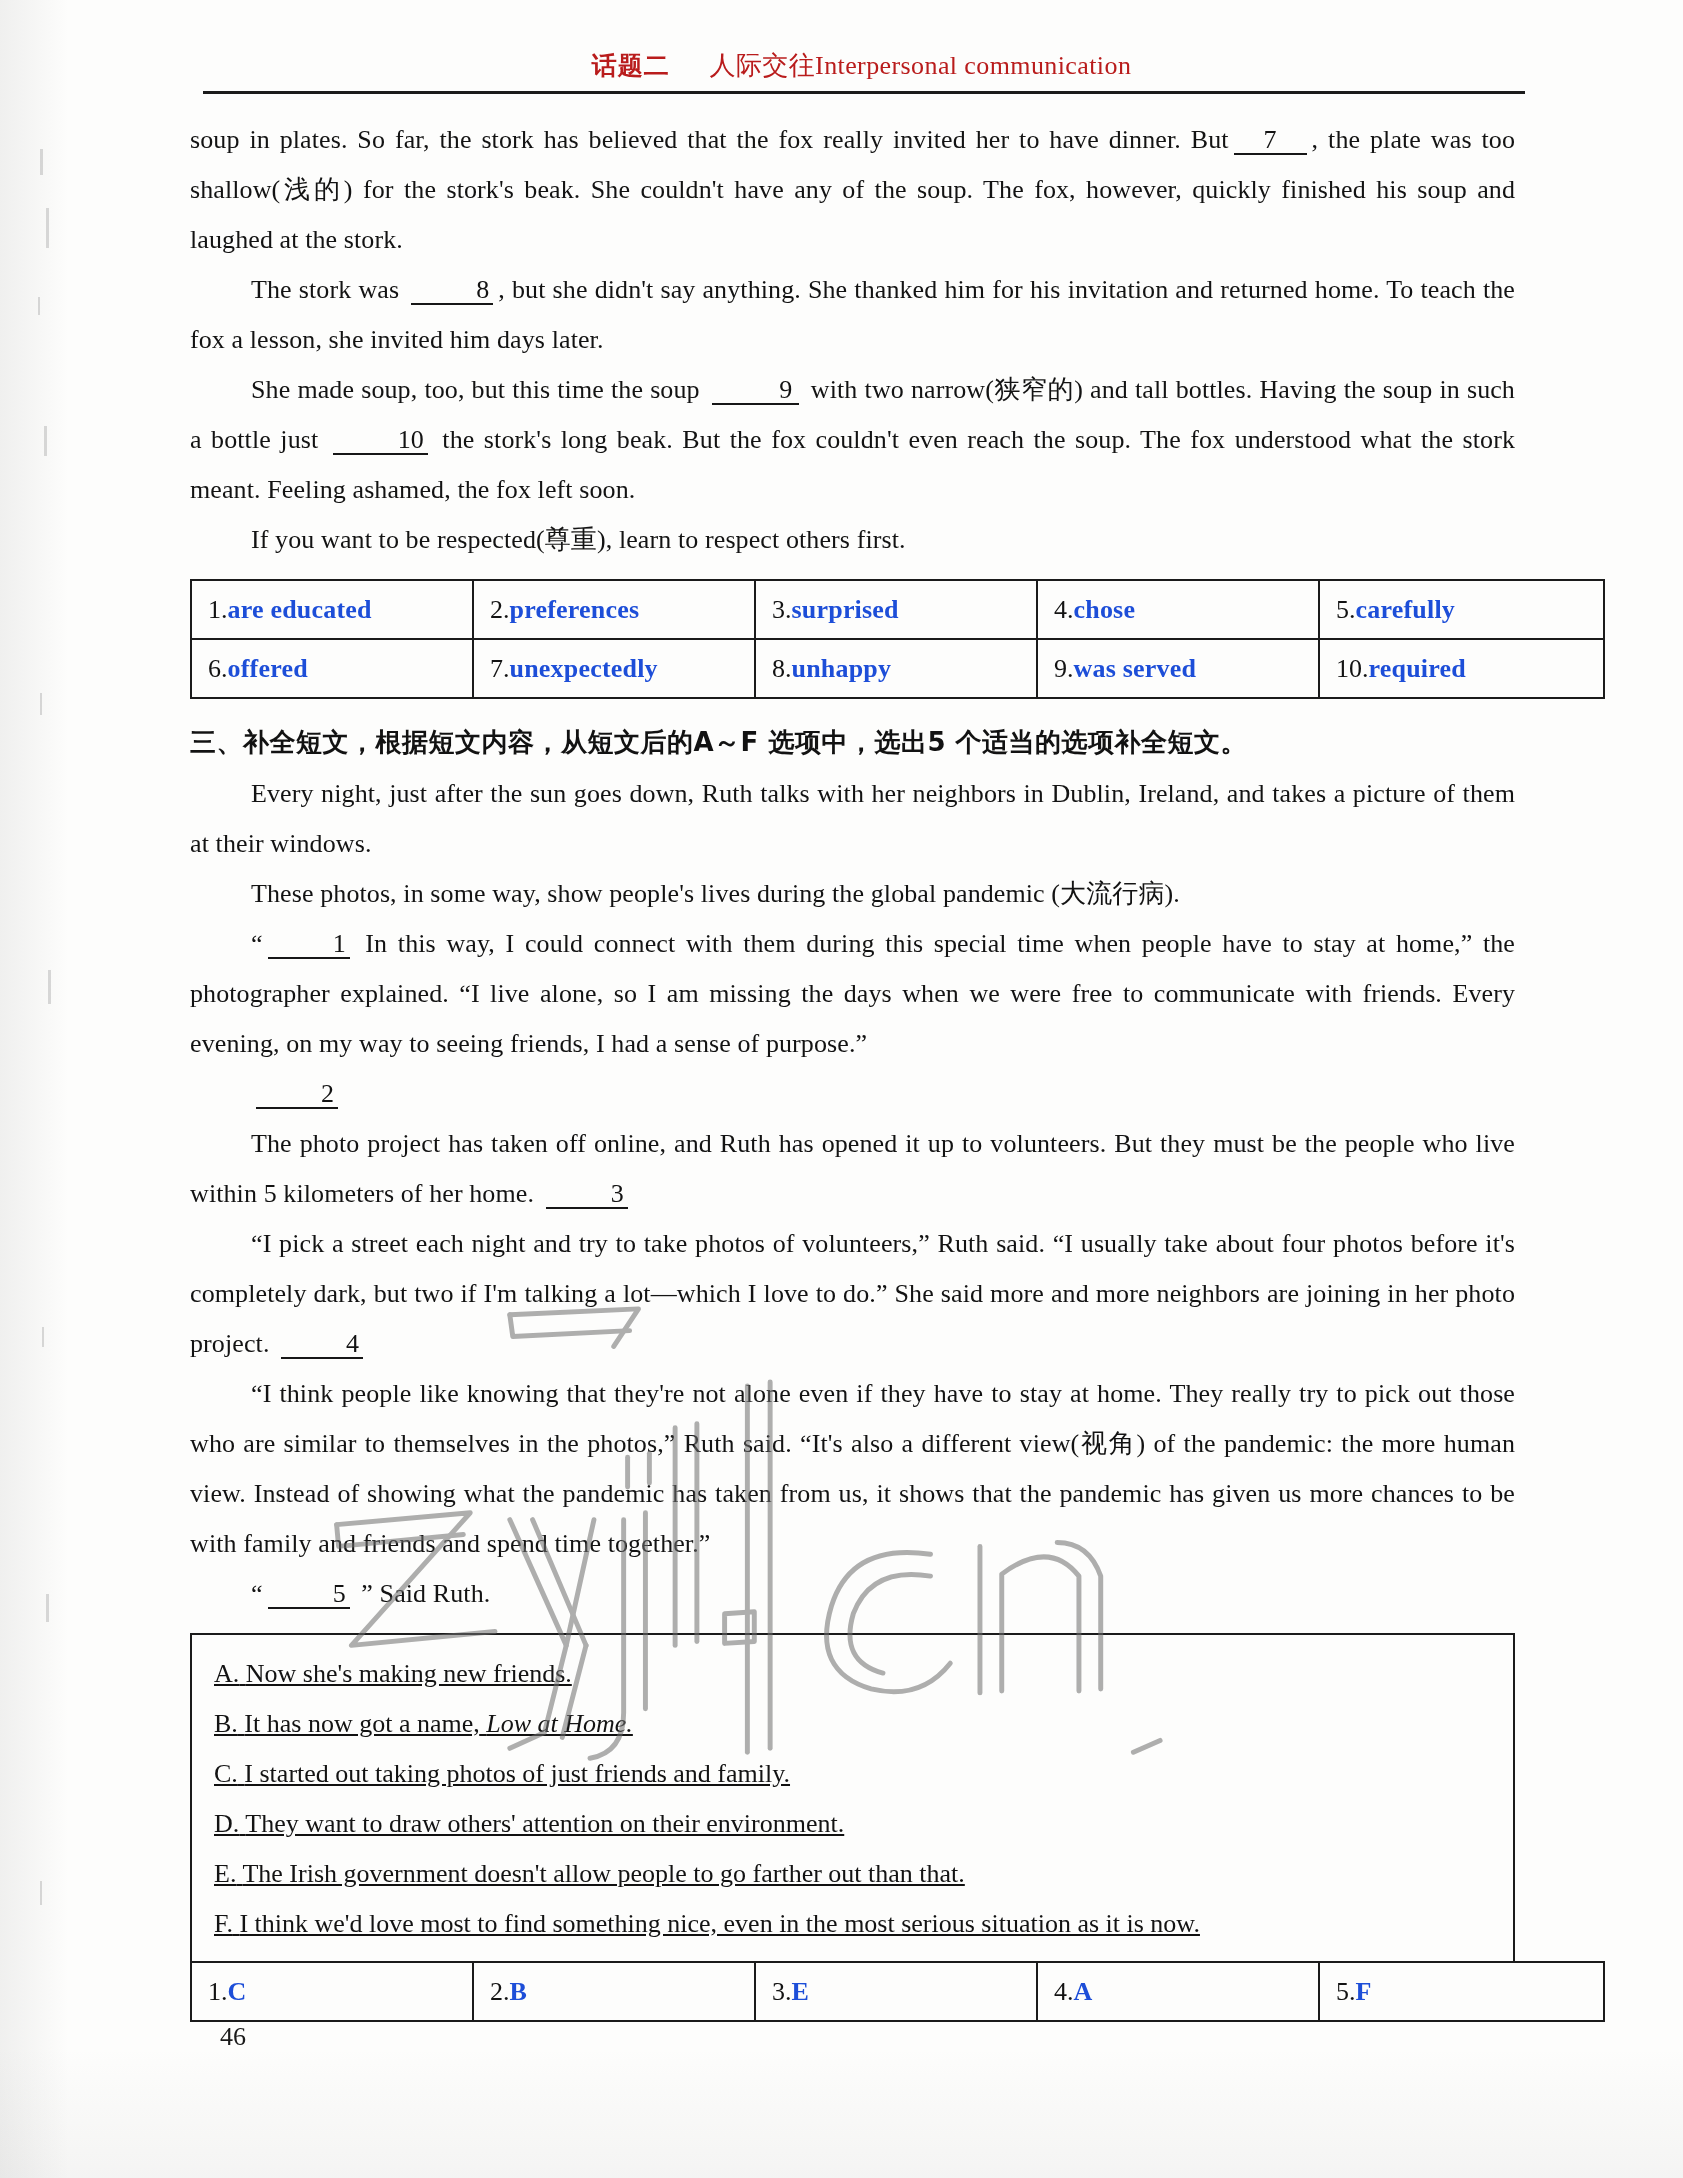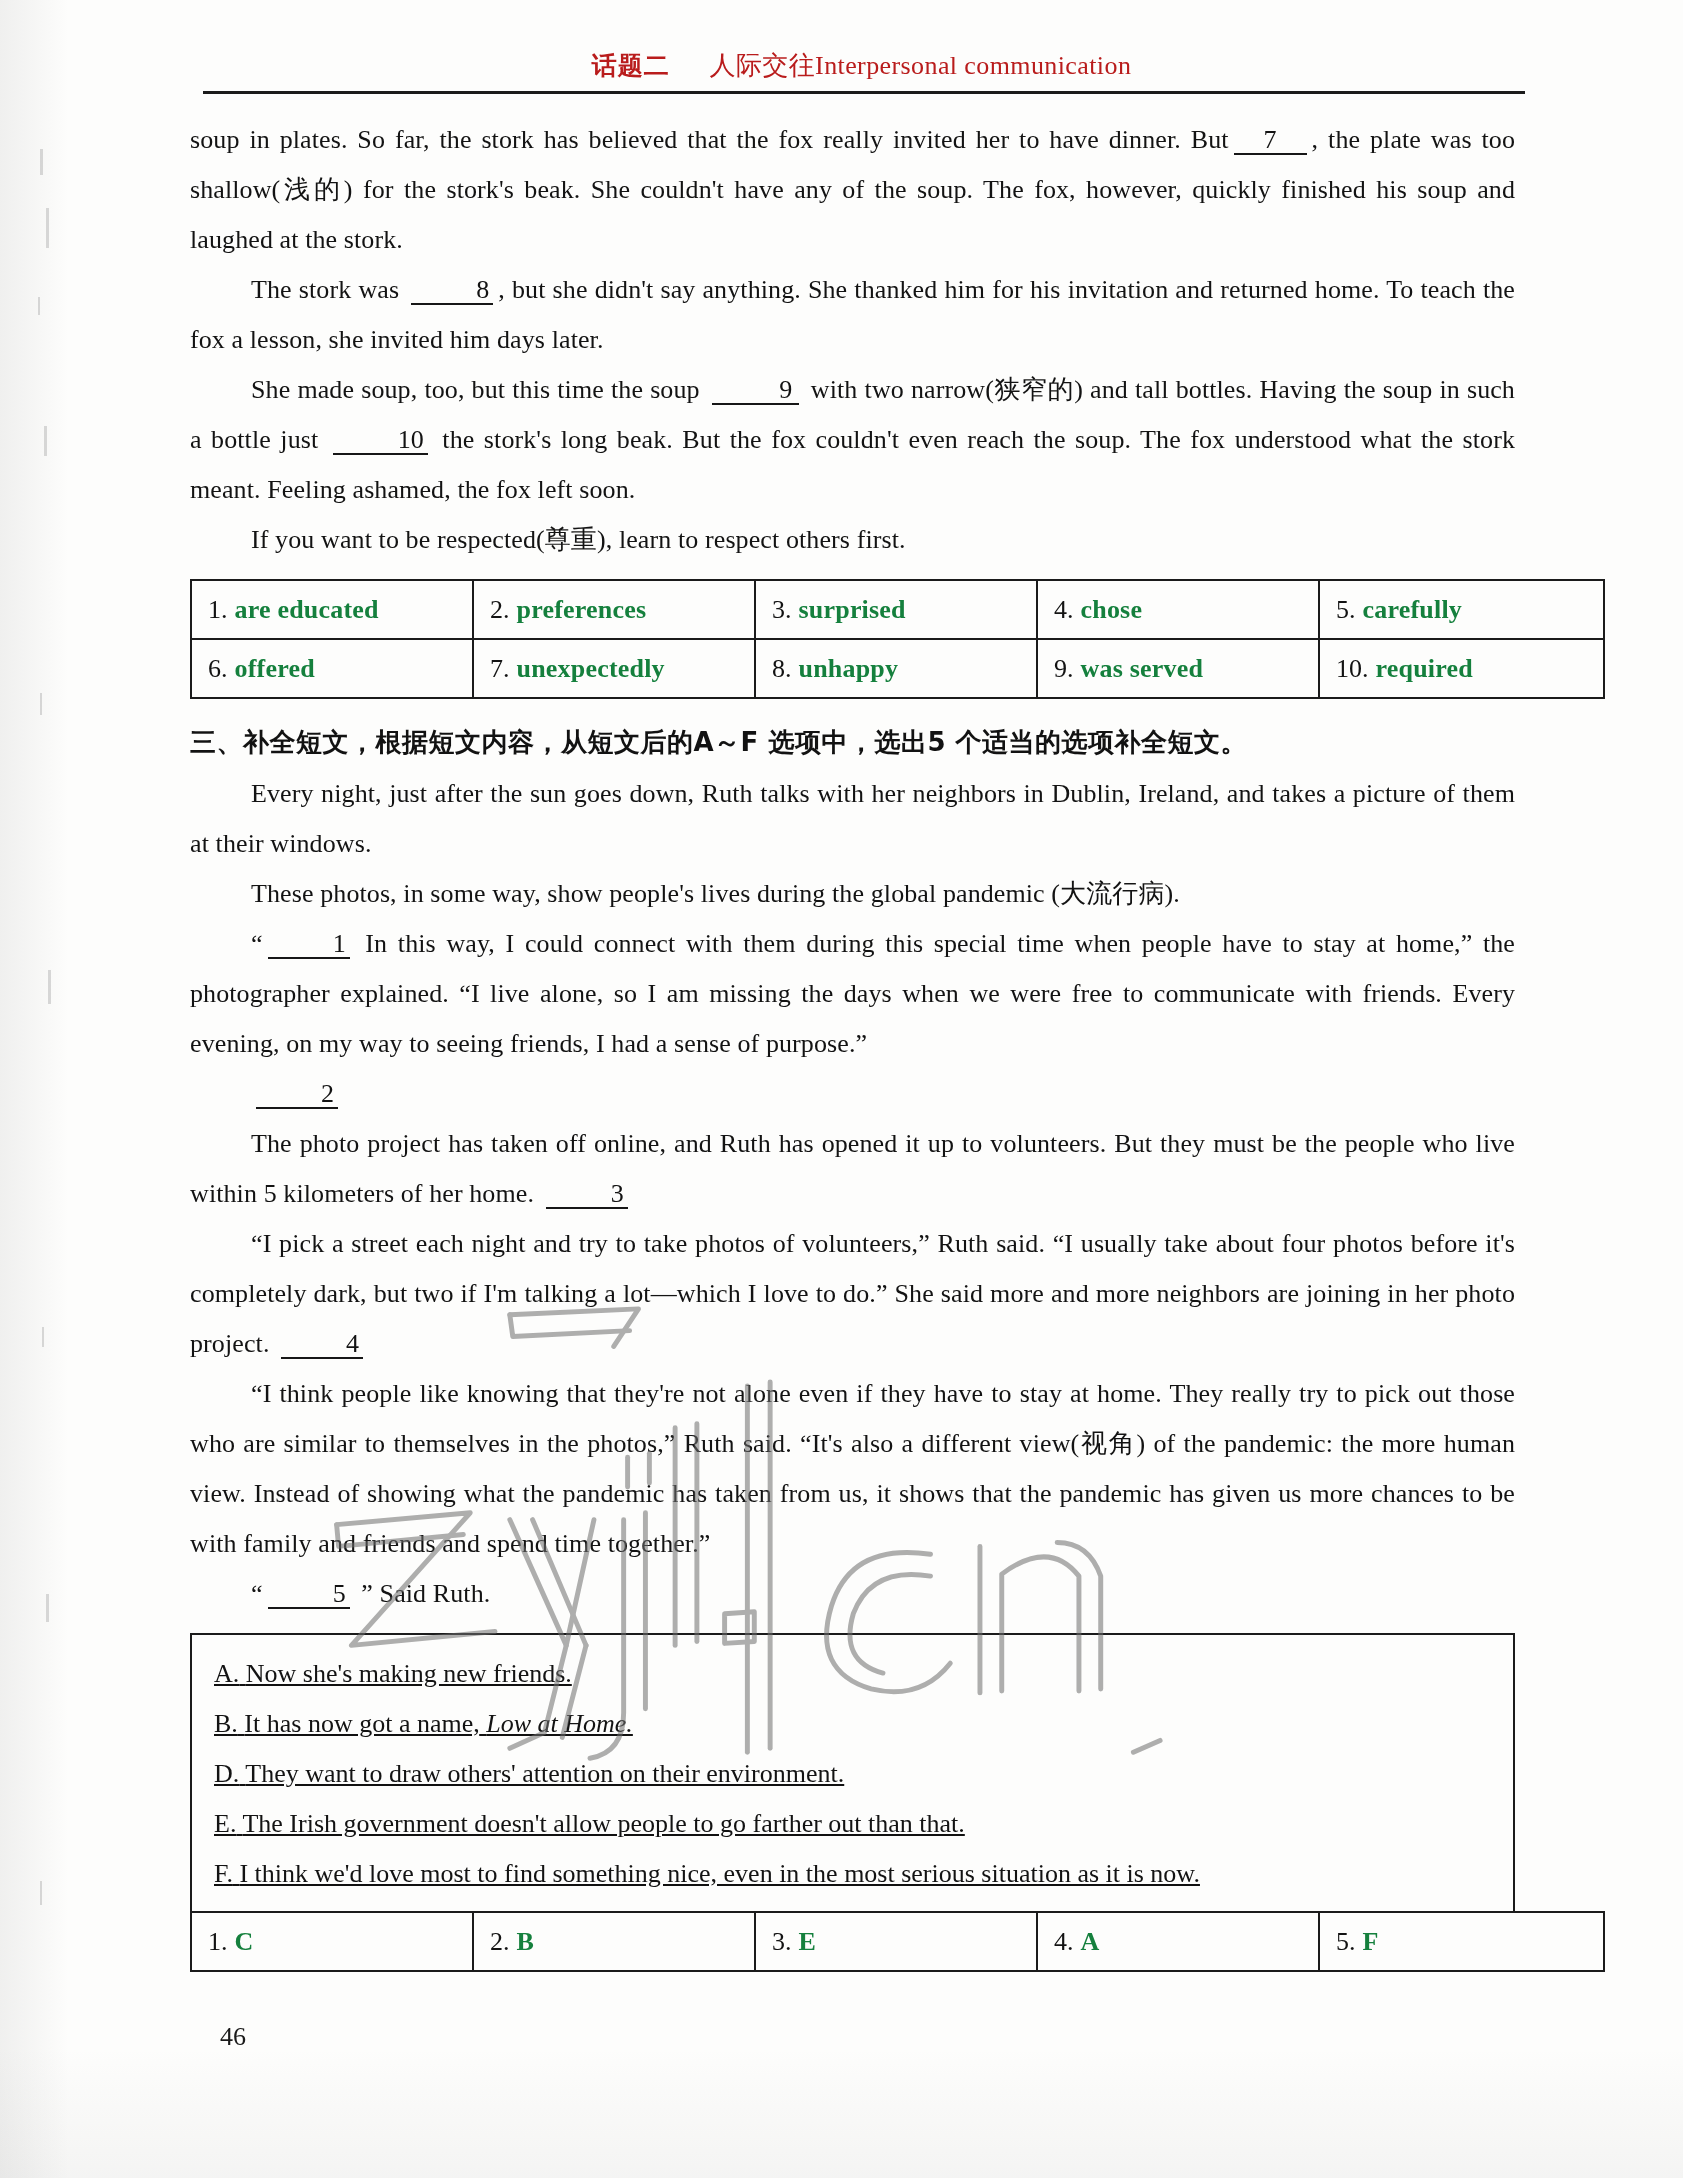--- a/index.html
+++ b/index.html
@@ -107,23 +107,22 @@
     height: 57px;
     padding: 0 0 0 16px;
     font-size: 26px;
     vertical-align: middle;
     color: #131313;
     white-space: nowrap;
     overflow: hidden;
   }
   .ansnum { color: #131313; }
   .ansval {
-    color: #15803d;
+    color: #1d4ed8;
     font-weight: 700;
-    margin-left: 7px;
     letter-spacing: 0.2px;
   }
 
   
   .sec-heading {
     font-family: "DejaVu Sans", "Liberation Sans", sans-serif;
     font-weight: 700;
     font-size: 26px;
     color: #121212;
     letter-spacing: 0.5px;
@@ -284,20 +283,24 @@
       <div class="option-line">
         <span>A.</span>
         <span>Now she's making new friends.</span>
       </div>
       <div class="option-line">
         <span>B.</span>
         <span>It has now got a name,</span>
         <span class="ital">Low at Home.</span>
       </div>
       <div class="option-line">
+        <span>C.</span>
+        <span>I started out taking photos of just friends and family.</span>
+      </div>
+      <div class="option-line">
         <span>D.</span>
         <span>They want to draw others' attention on their environment.</span>
       </div>
       <div class="option-line">
         <span>E.</span>
         <span>The Irish government doesn't allow people to go farther out than that.</span>
       </div>
       <div class="option-line">
         <span>F.</span>
         <span>I think we'd love most to find something nice, even in the most serious situation as it is now.</span>

